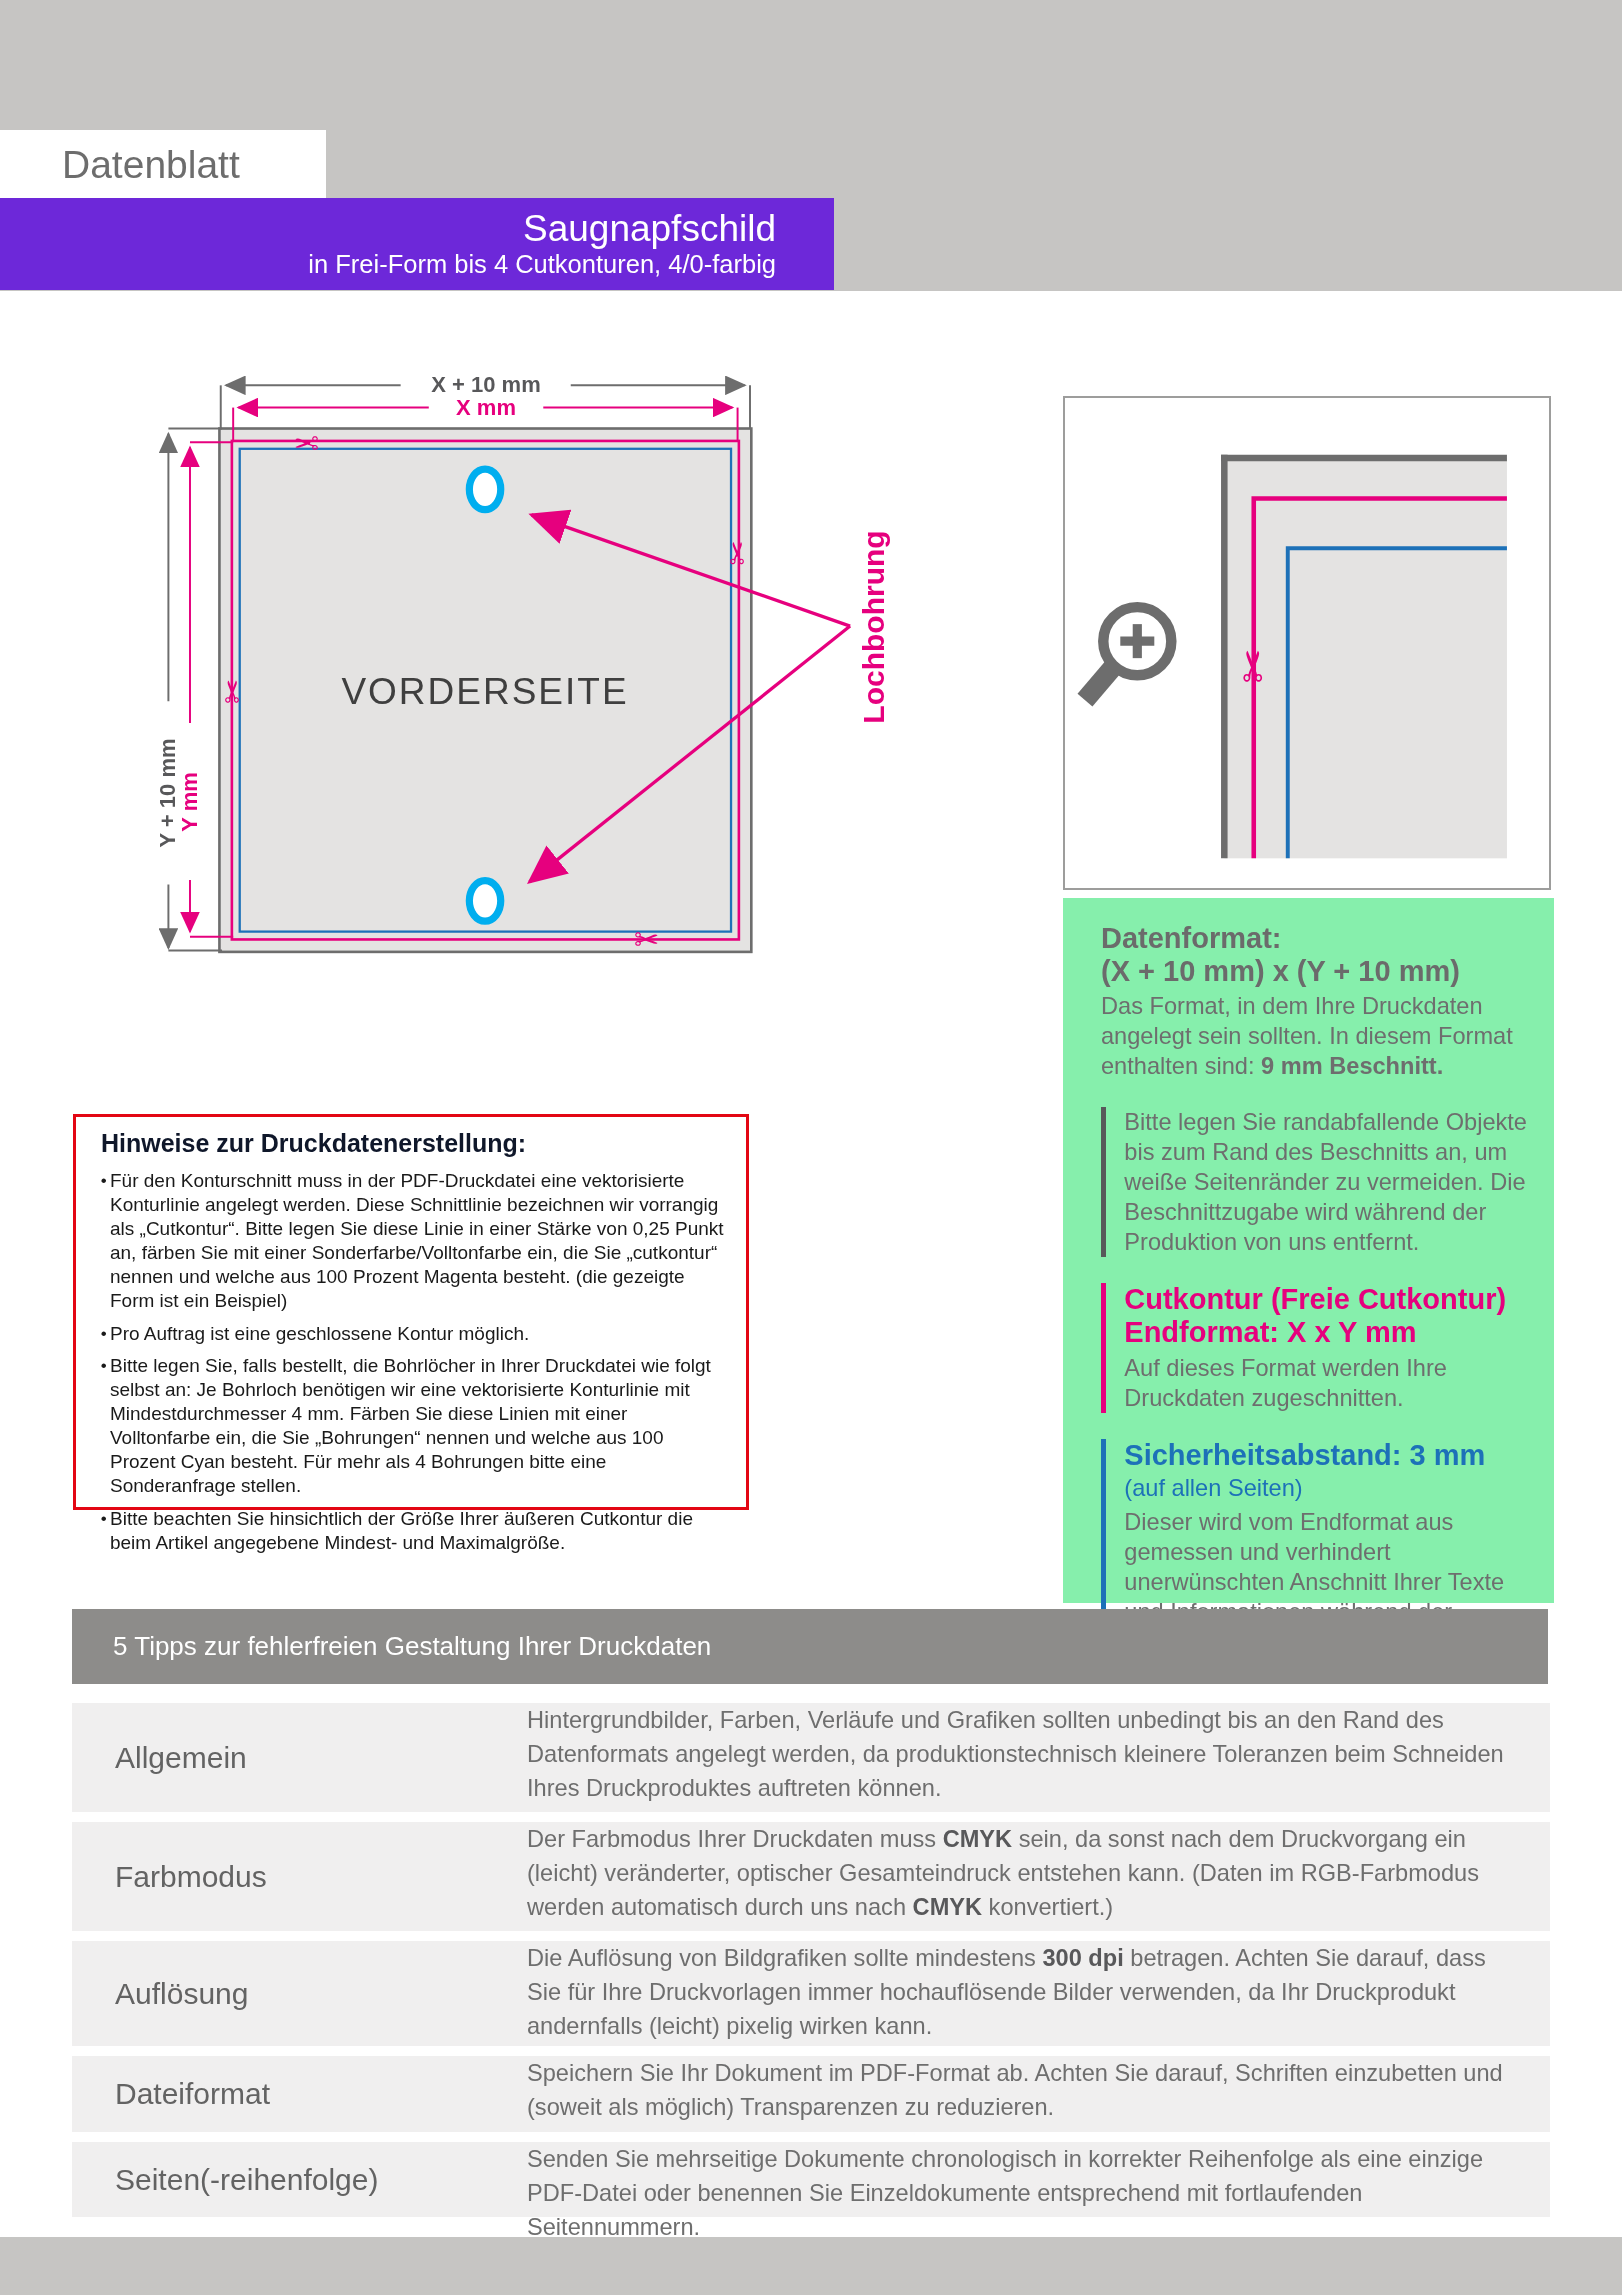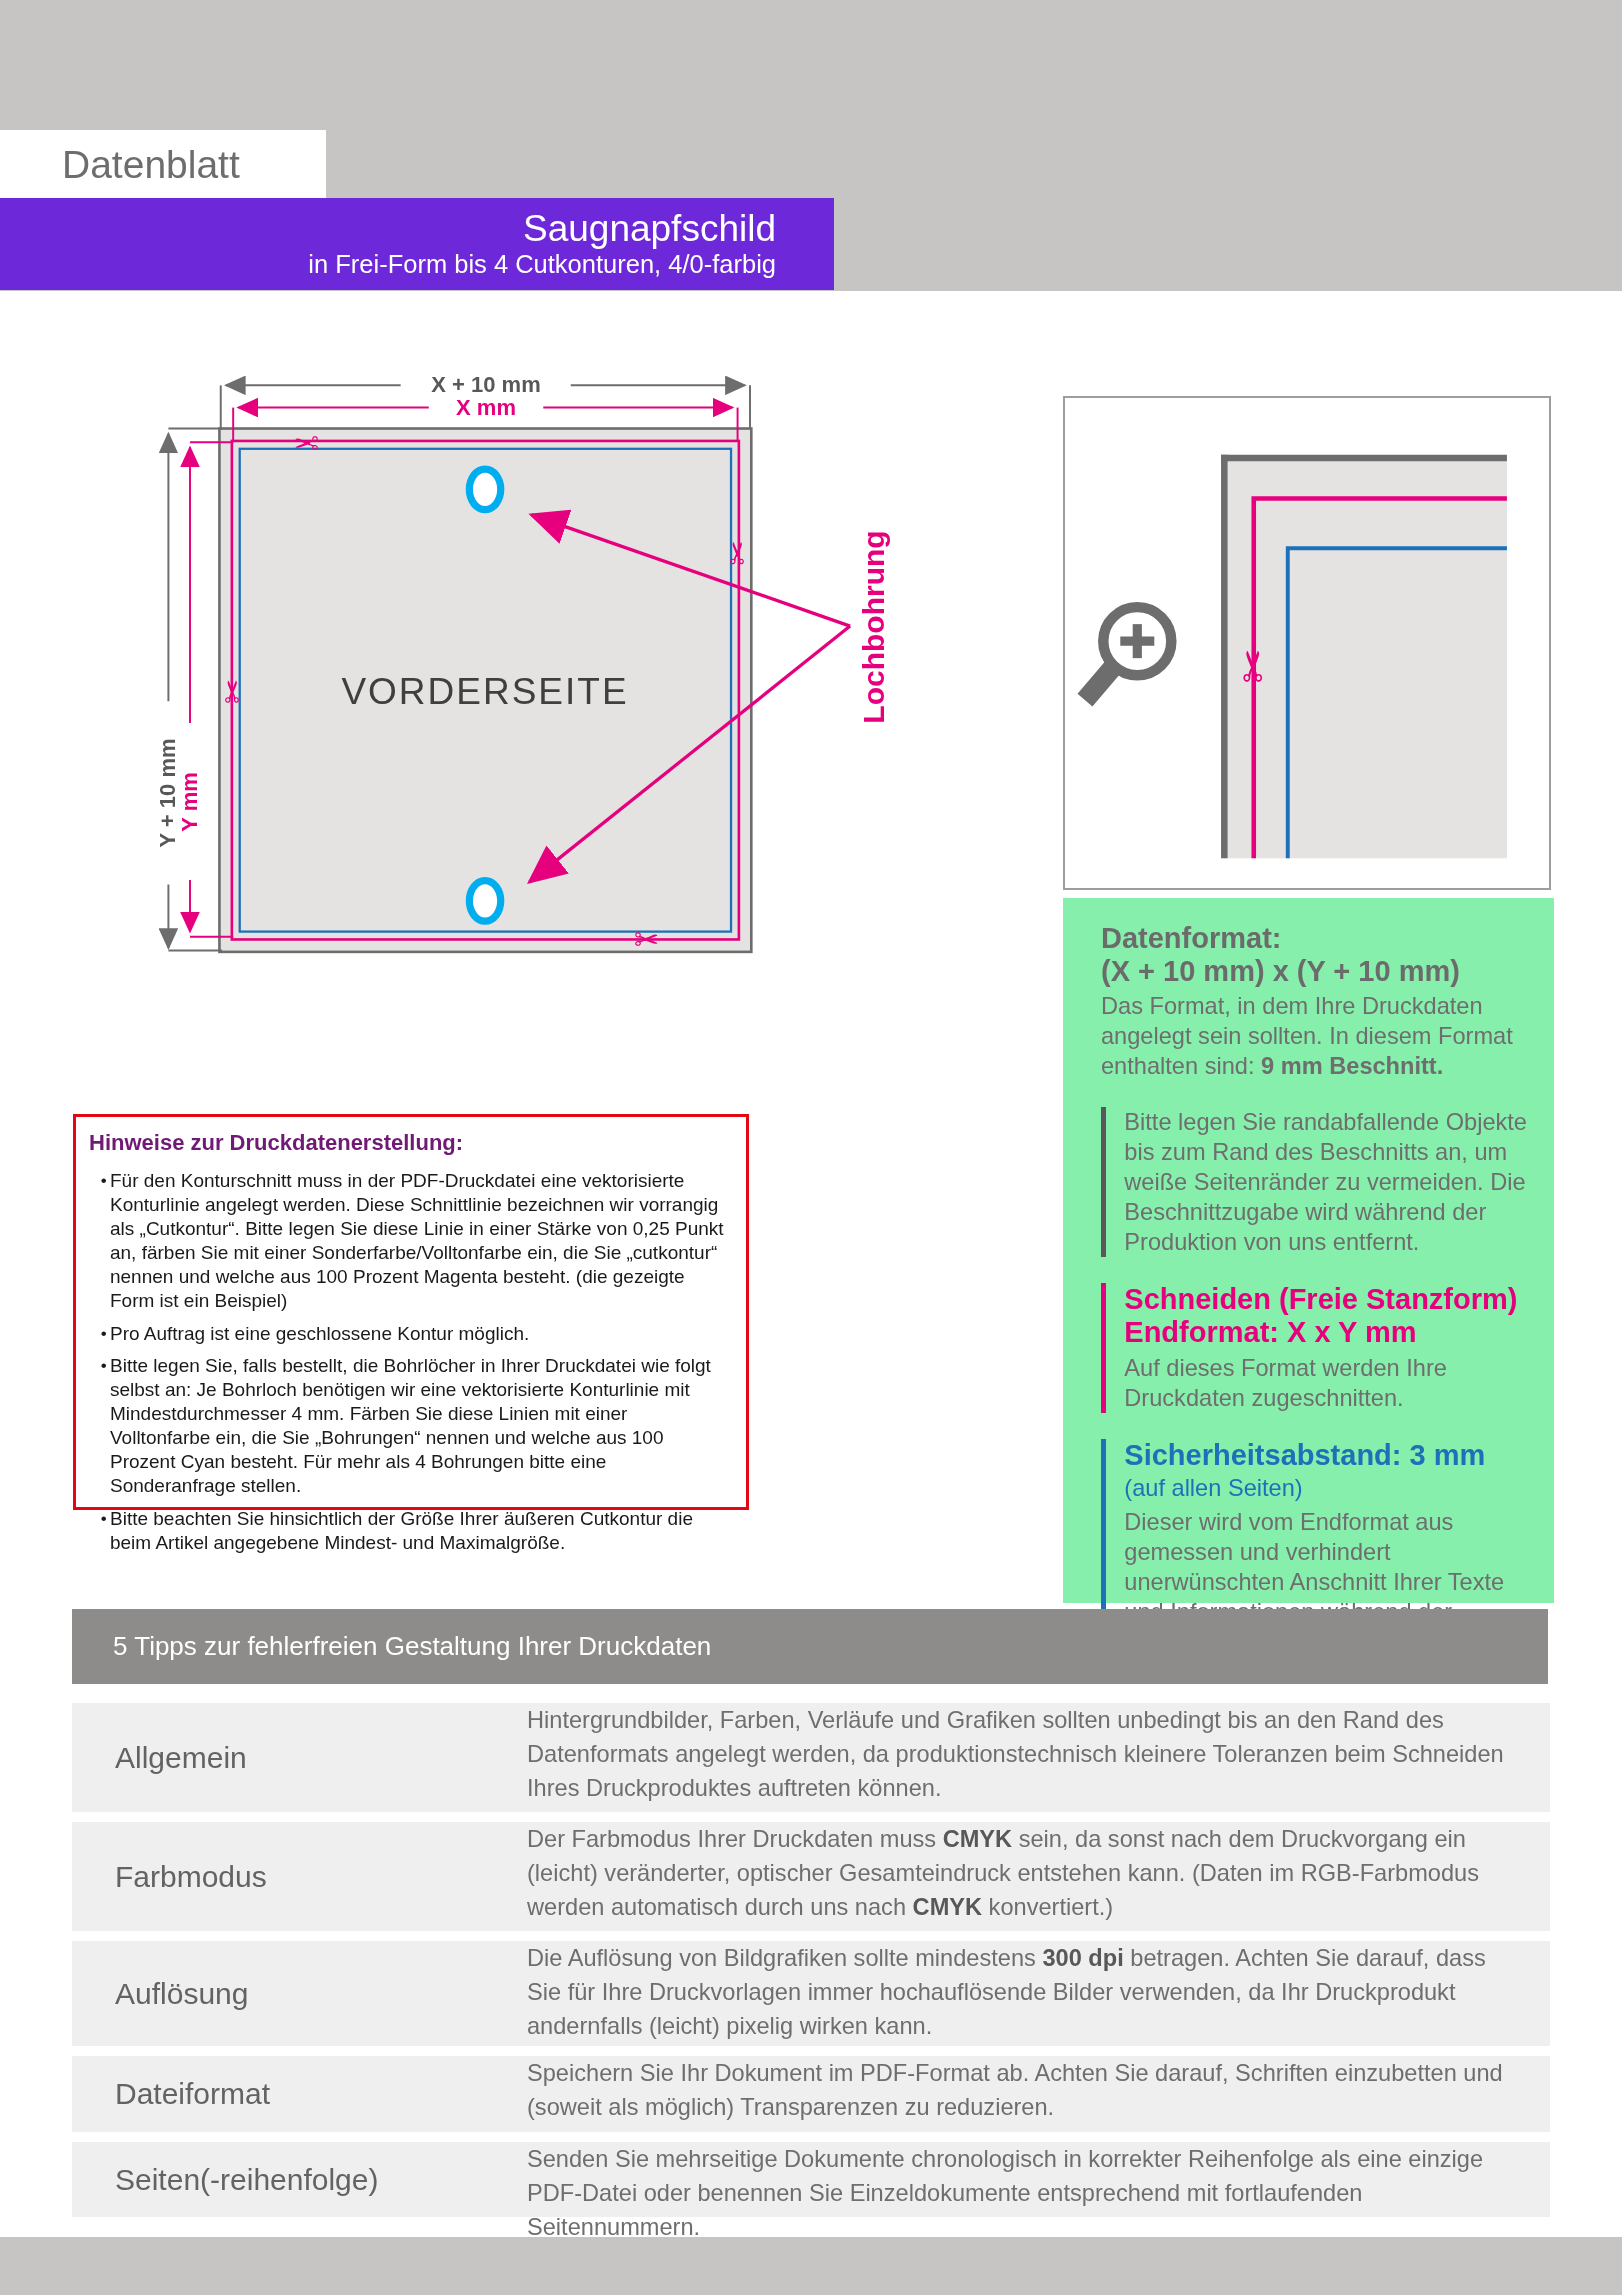--- a/index.html
+++ b/index.html
@@ -38,21 +38,21 @@
   .blk{margin-top:26px;border-left:5.9px solid #58585a;padding-left:18.3px;}
   .blk.mag{border-left-color:#e6007e;}
   .blk.blu{border-left-color:#1d71b8;}
   .mag-h{color:#e6007e !important;}
   .blu-h{color:#1d71b8 !important;}
   .blu-sub{color:#1d71b8;font-size:23.6px;line-height:29px;margin-top:1.3px;}
 
   
   .notes-box{position:absolute;left:73px;top:1114px;width:676px;height:396px;background:#ffffff;
              border:3.3px solid #e30613;box-sizing:border-box;padding:13px 18.3px 0 13px;color:#1a1a1a;}
-  .notes-box h4{margin:0 0 13px 0;font-size:22px;line-height:26px;color:#701a75;}
+  .notes-box h4{margin:0 0 13px 12px;font-size:25px;line-height:26px;color:#0f172a;}
   .notes-box ul{margin:0;padding-left:11.8px;list-style:none;}
   .notes-box li{font-size:19px;line-height:24px;margin-bottom:8.5px;position:relative;padding-left:9.2px;}
   .notes-box li::before{content:"•";position:absolute;left:0;top:0;font-size:17px;}
 
   
   .tips-banner{position:absolute;left:72px;top:1609px;width:1476px;height:75px;background:#8d8c8a;
                display:flex;align-items:center;color:#ffffff;font-size:26px;padding-left:41px;
                box-sizing:border-box;}
   .tip-row{position:absolute;left:72px;width:1478px;background:#f0efef;}
   .tip-label{position:absolute;left:43px;top:0;height:100%;display:flex;align-items:center;
@@ -172,21 +172,21 @@
   <div class="info-panel">
     <h3>Datenformat:</h3>
     <h3>(X + 10 mm) x (Y + 10 mm)</h3>
     <p>Das Format, in dem Ihre Druckdaten angelegt sein sollten. In diesem Format enthalten sind: <b>9 mm Beschnitt.</b></p>
 
     <div class="blk">
       <p style="margin-top:0;">Bitte legen Sie randabfallende Objekte bis zum Rand des Beschnitts an, um weiße Seitenränder zu vermeiden. Die Beschnittzugabe wird während der Produktion von uns entfernt.</p>
     </div>
 
     <div class="blk mag">
-      <h3 class="mag-h">Schneiden (Freie Stanzform)</h3>
+      <h3 class="mag-h">Cutkontur (Freie Cutkontur)</h3>
       <h3 class="mag-h">Endformat: X x Y mm</h3>
       <p>Auf dieses Format werden Ihre Druckdaten zugeschnitten.</p>
     </div>
 
     <div class="blk blu">
       <h3 class="blu-h">Sicherheitsabstand: 3 mm</h3>
       <div class="blu-sub">(auf allen Seiten)</div>
       <p>Dieser wird vom Endformat aus gemessen und verhindert unerwünschten Anschnitt Ihrer Texte und Informationen während der Produktion.</p>
     </div>
   </div>

